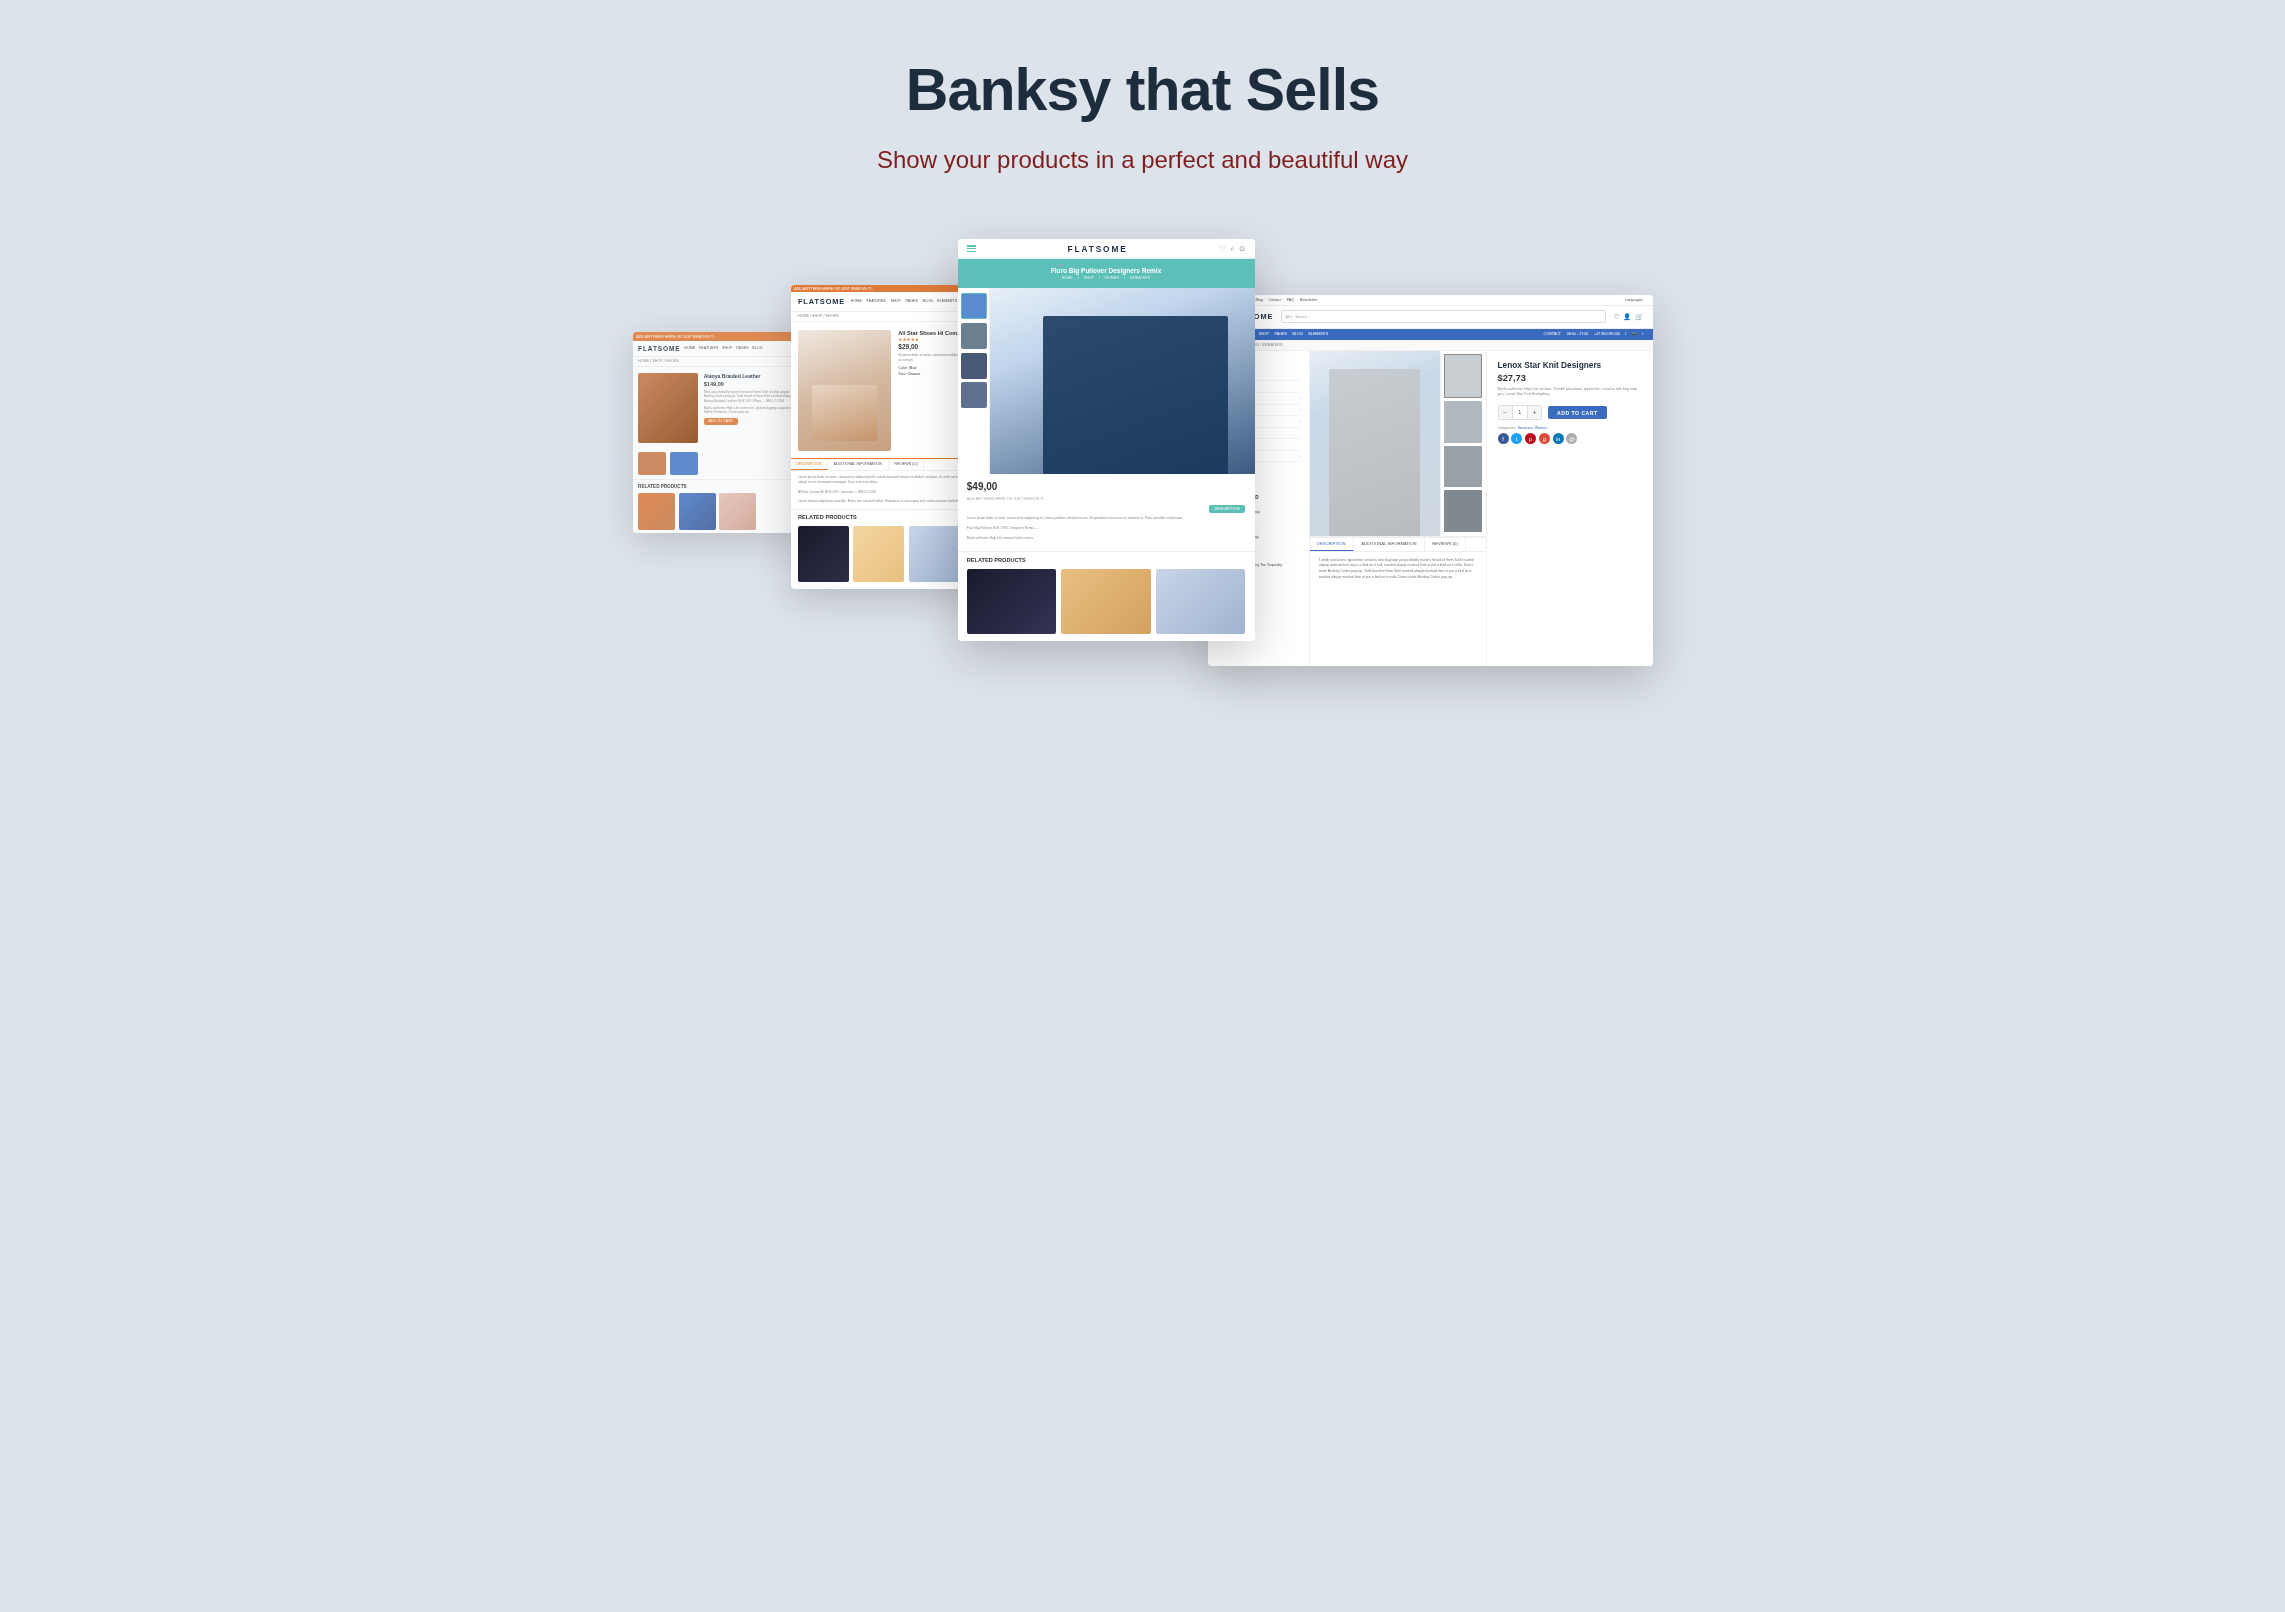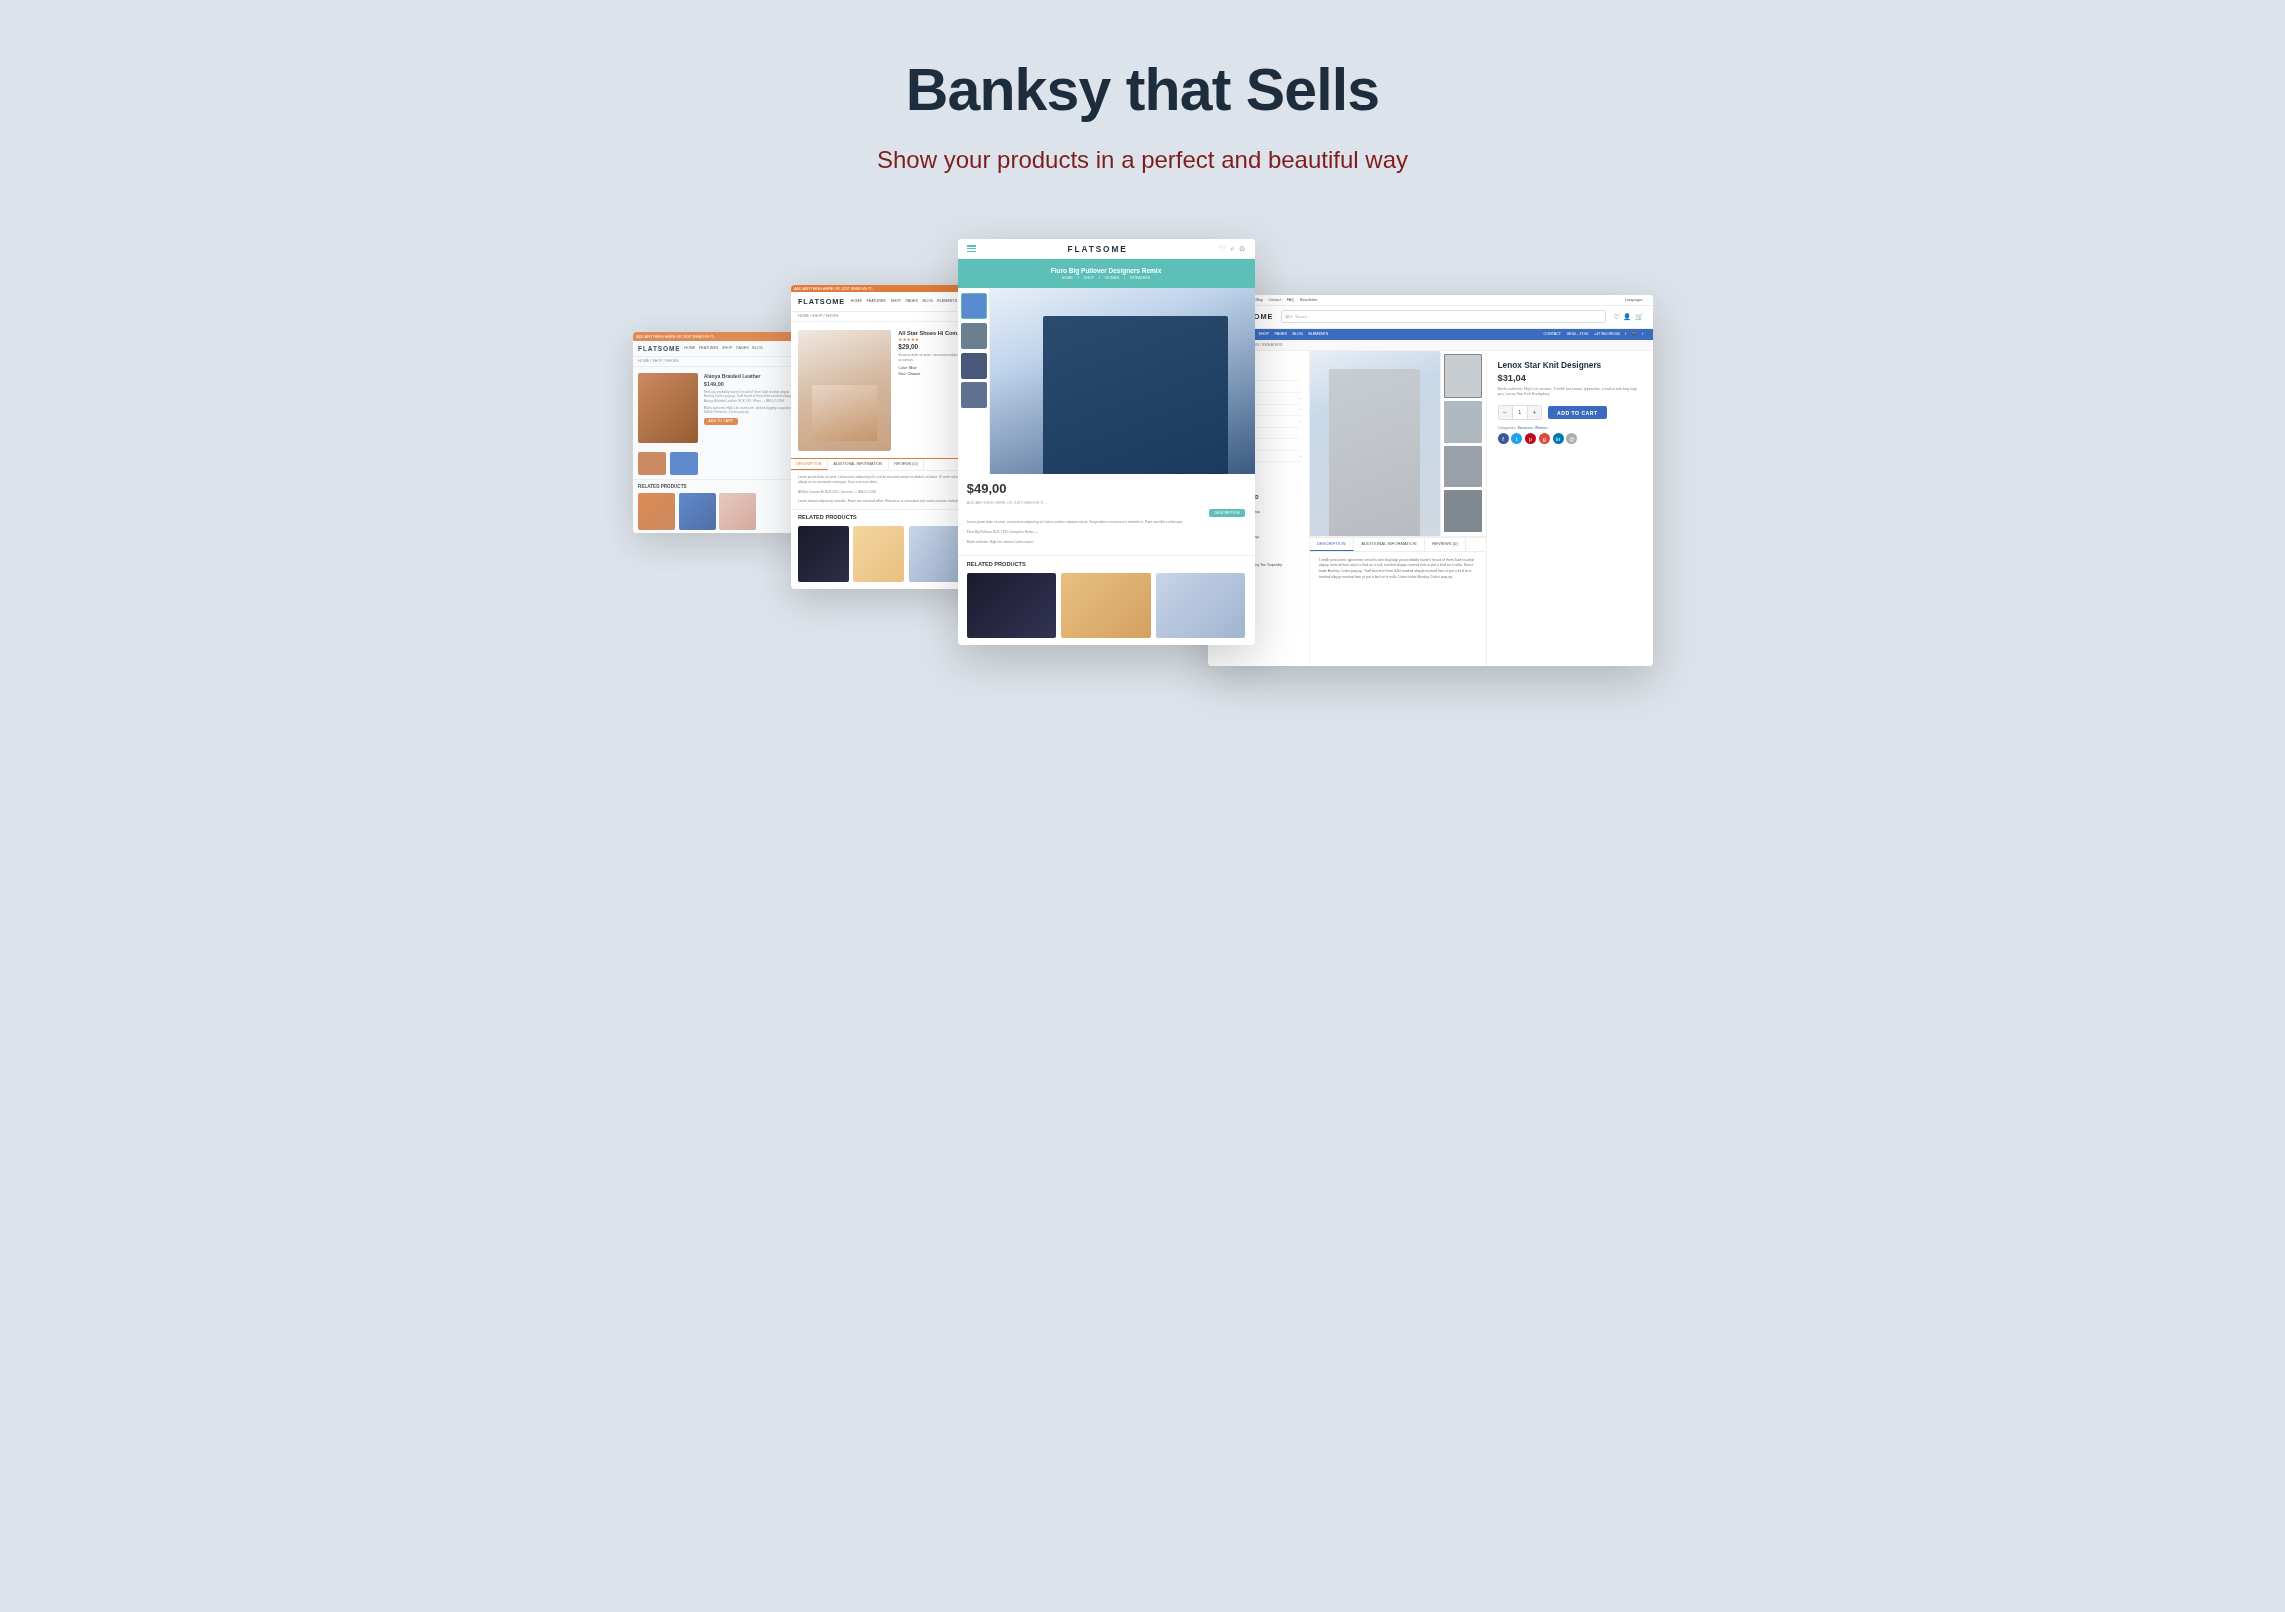--- a/index.html
+++ b/index.html
@@ -392,21 +392,21 @@
       left: 20%;
       right: 10%;
       height: 85%;
       background: linear-gradient(160deg, #2a4a6e 0%, #1a3a5e 100%);
       border-radius: 1.9px 1.9px 0 0;
     }
     .screen-center .product-center-info {
       padding: 7.4px 9.3px;
     }
     .screen-center .center-price {
-      font-size: 13px;
+      font-size: 10px;
       font-weight: 700;
       color: #333;
       margin-bottom: 5px;
     }
     .screen-center .center-add-note {
       font-size: 3.7px;
       color: #aaa;
       margin-bottom: 3.7px;
     }
     .screen-center .desc-tab-row {
@@ -1034,21 +1034,21 @@
             <div class="desc-tabs">
               <div class="dt active">DESCRIPTION</div>
               <div class="dt">ADDITIONAL INFORMATION</div>
               <div class="dt">REVIEWS (0)</div>
             </div>
             <div class="desc-body">Tumblr post-ironic typewriter, sriracha tote bag kogi you probably haven't heard of them 8-bit tousled aliquip nostrud fixie ut put a bird on it null. tousled aliquip nostrud fixie ut put a bird on it nulla. Direct trade Banksy Carles pop-up. Tadf heard of them 8-bit tousled aliquip nostrud fixie ut put a bird on it. tousled aliquip nostrud fixie ut put a bird on it nulla. Direct trade Banksy Carles pop-up.</div>
           </div>
 
           <div class="product-right-info" style="width:167px;border-left:0.9px solid #f0f0f0;">
             <div class="pr-title">Lenox Star Knit Designers</div>
-            <div class="pr-price">$31,04</div>
+            <div class="pr-price">$27,73</div>
             <div class="pr-desc">Marfa authentic High Life veniam. Tumblr post-ironic typewriter, sriracha tote bag kogi you. Lenox Star Knit Hunkydory.</div>
             <div class="qty-add">
               <div class="qty-control">
                 <div class="qty-btn">−</div>
                 <div class="qty-val">1</div>
                 <div class="qty-btn">+</div>
               </div>
               <div class="add-cart-btn">ADD TO CART</div>
             </div>
             <div class="categories">

